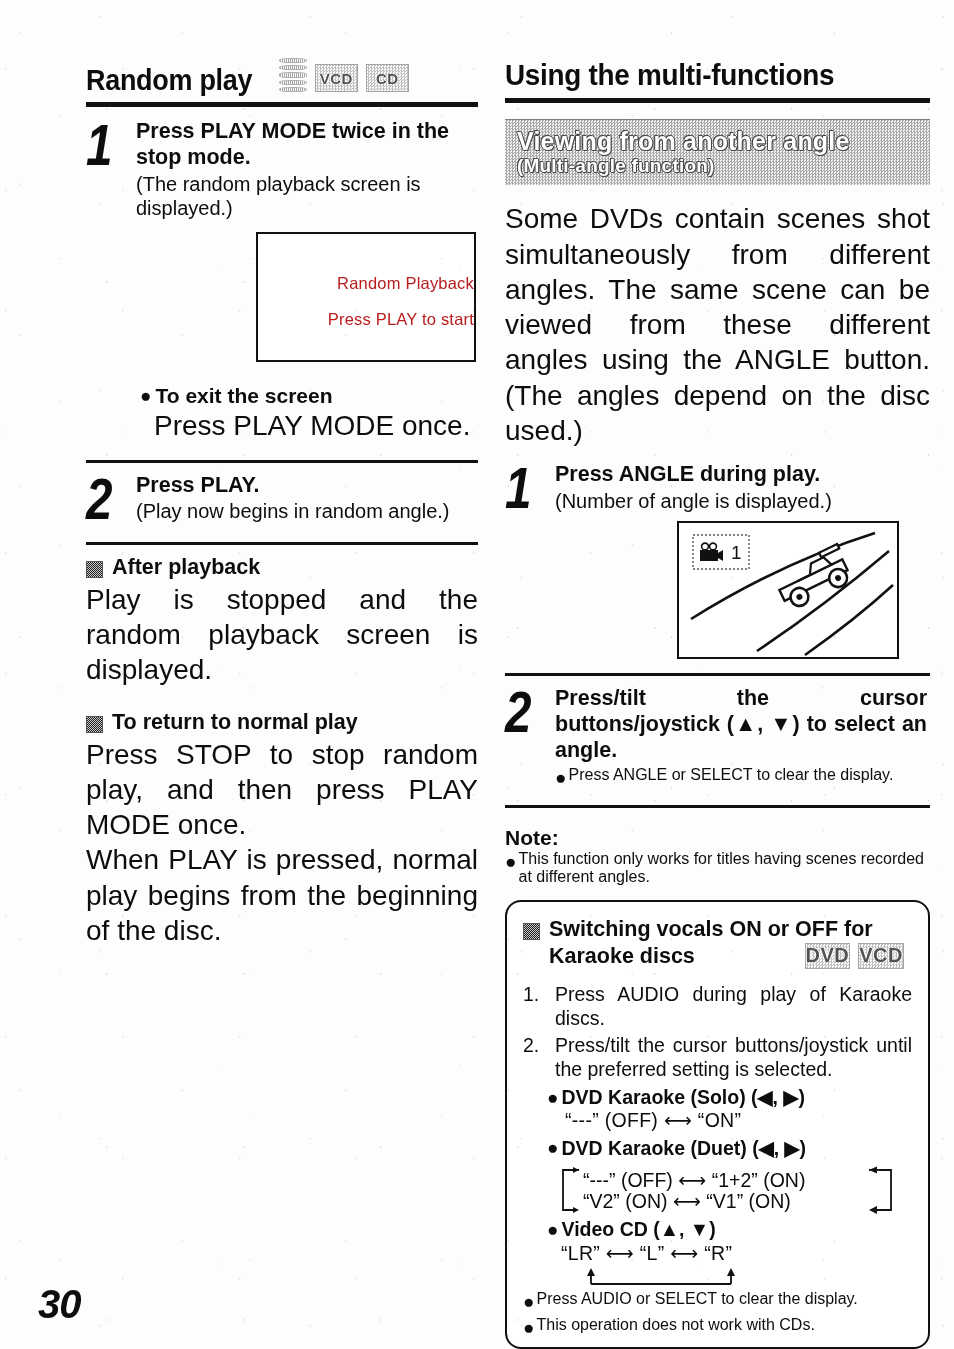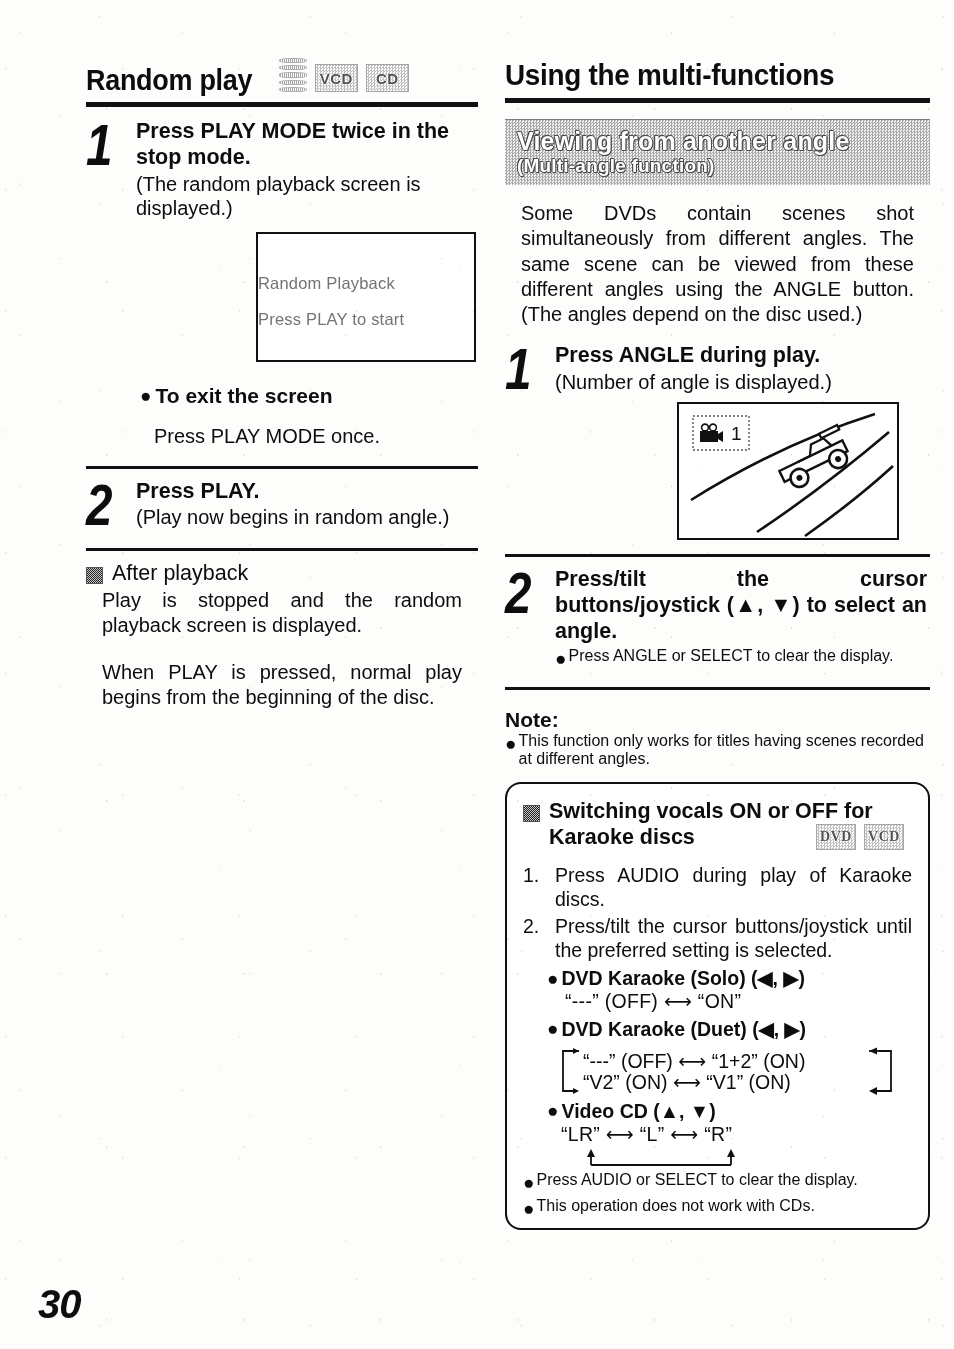--- a/index.html
+++ b/index.html
@@ -50,21 +50,21 @@
     height:26px;min-width:41px;
     display:flex;align-items:center;justify-content:center;
     font-size:15px;font-weight:700;letter-spacing:.5px;
     color:#3b3b3b;
     background:
       repeating-conic-gradient(#b8b8b8 0% 25%, #ffffff 0% 50%) 0 0/3px 3px;
     border:1px solid #9a9a9a;
     text-shadow:0 0 1px #fff,1px 0 0 #fff,-1px 0 0 #fff;
     opacity:.88;
   }
-  .badge.sm{height:24px;min-width:38px;font-size:14px;font-family:Liberation Serif, serif;}
+  .badge.sm{height:24px;min-width:38px;font-size:20px;}
   .badge-disc{
     width:28px;height:34px;border:none;background:none;
     display:flex;flex-direction:column;justify-content:flex-end;gap:2px;
     opacity:.8;
   }
   .badge-disc i{display:block;height:4px;background:
       repeating-linear-gradient(90deg,#8e8e8e 0 1px,#fff 1px 2px);
     border:1px solid #9b9b9b;border-radius:40%;}
 
   
@@ -94,40 +94,40 @@
     padding-top:2px;
   }
   .step-body{flex:1;}
   .step-title{
     font-size:21.5px;font-weight:700;line-height:1.2;
   }
   .step-title.justify{text-align:justify;text-align-last:left;}
   .step-sub{font-size:20px;line-height:1.22;margin-top:1px;}
 
   
-  p.body{font-size:20px;line-height:1.26;margin:16px;}
+  p.body{font-size:28px;line-height:1.26;margin:0;}
   p.body.j{text-align:justify;text-align-last:left;}
 
   
-  .sq-head{display:flex;align-items:flex-start;gap:9px;font-size:21.5px;font-weight:400;margin-top:4px;text-align:center;}
+  .sq-head{display:flex;align-items:flex-start;gap:9px;font-size:21.5px;font-weight:700;margin-top:4px;text-align:center;}
   .sq{
     flex:0 0 15px;width:15px;height:15px;margin-top:6px;
     background:repeating-conic-gradient(#202020 0% 25%, #c9c9c9 0% 50%) 0 0/2px 2px;
     border:1px solid #555;
   }
   .dot-head{display:flex;gap:4px;font-size:21px;font-weight:700;align-items:flex-start;}
   .dot{flex:0 0 auto;font-size:19px;line-height:1.25;}
 
   
   .shot{
     border:2px solid #111;background:#fff;position:relative;
   }
   .shot .line{
-    position:absolute;left:0;right:0;text-align:left;
-    font-size:16.5px;color:#737373;letter-spacing:.2px;
+    position:absolute;left:0;right:0;text-align:right;
+    font-size:16.5px;color:#b91c1c;letter-spacing:.2px;
   }
 
   
   .kbox{
     border:2px solid #111;border-radius:16px;
     padding:14px 16px 8px;margin-top:14px;background:#fff;
   }
   ol.klist{margin:10px 0 0;padding:0;list-style:none;counter-reset:k;}
   ol.klist>li{
     display:flex;gap:8px;font-size:19.5px;line-height:1.24;margin-top:3px;
@@ -206,20 +206,25 @@
 
     <div style="margin-top:10px;">
       <div class="sq-head">
         <span class="sq"></span>
         <span>After playback</span>
       </div>
       <p class="body j" style="margin-top:2px;">Play is stopped and the random playback screen is displayed.</p>
     </div>
 
     <div style="margin-top:22px;">
+      <div class="sq-head">
+        <span class="sq"></span>
+        <span>To return to normal play</span>
+      </div>
+      <p class="body j" style="margin-top:2px;">Press STOP to stop random play, and then press PLAY MODE once.</p>
       <p class="body j" style="margin-top:0;">When PLAY is pressed, normal play begins from the beginning of the disc.</p>
     </div>
   </div>
 
   <div class="col col-right" style="top:60px;">
 
     <div class="sect-head" style="font-size:30px;">Using the multi-functions</div>
     <div class="rule" style="width:425px;margin-top:8px;"></div>
 
     <div class="gray-banner">

